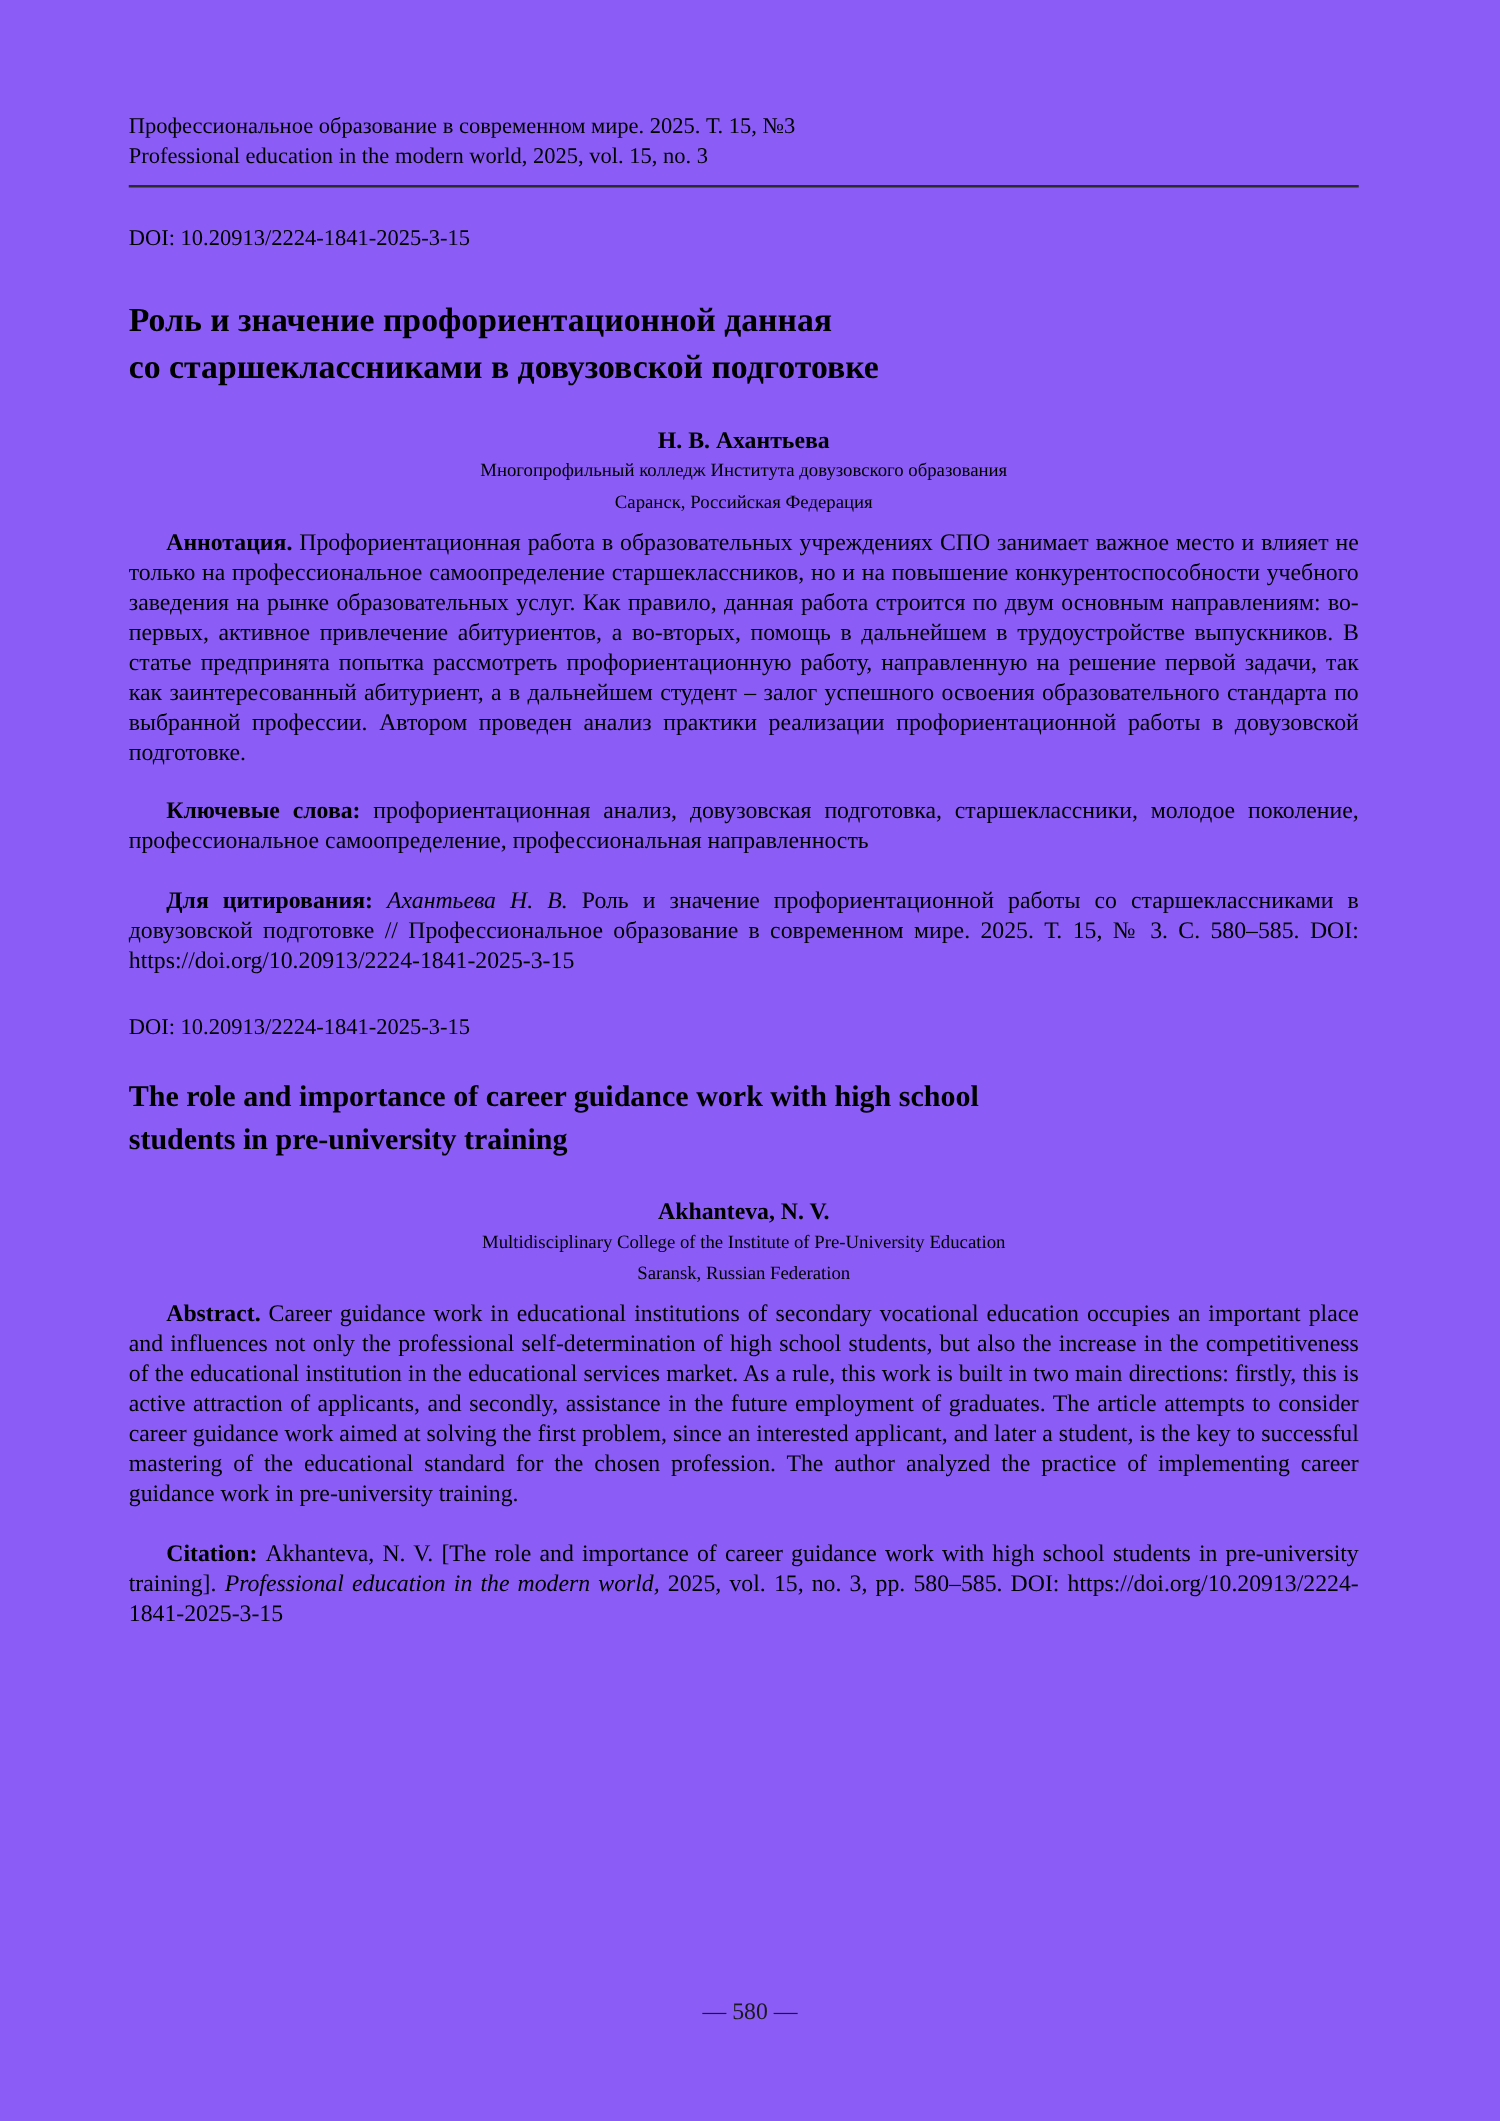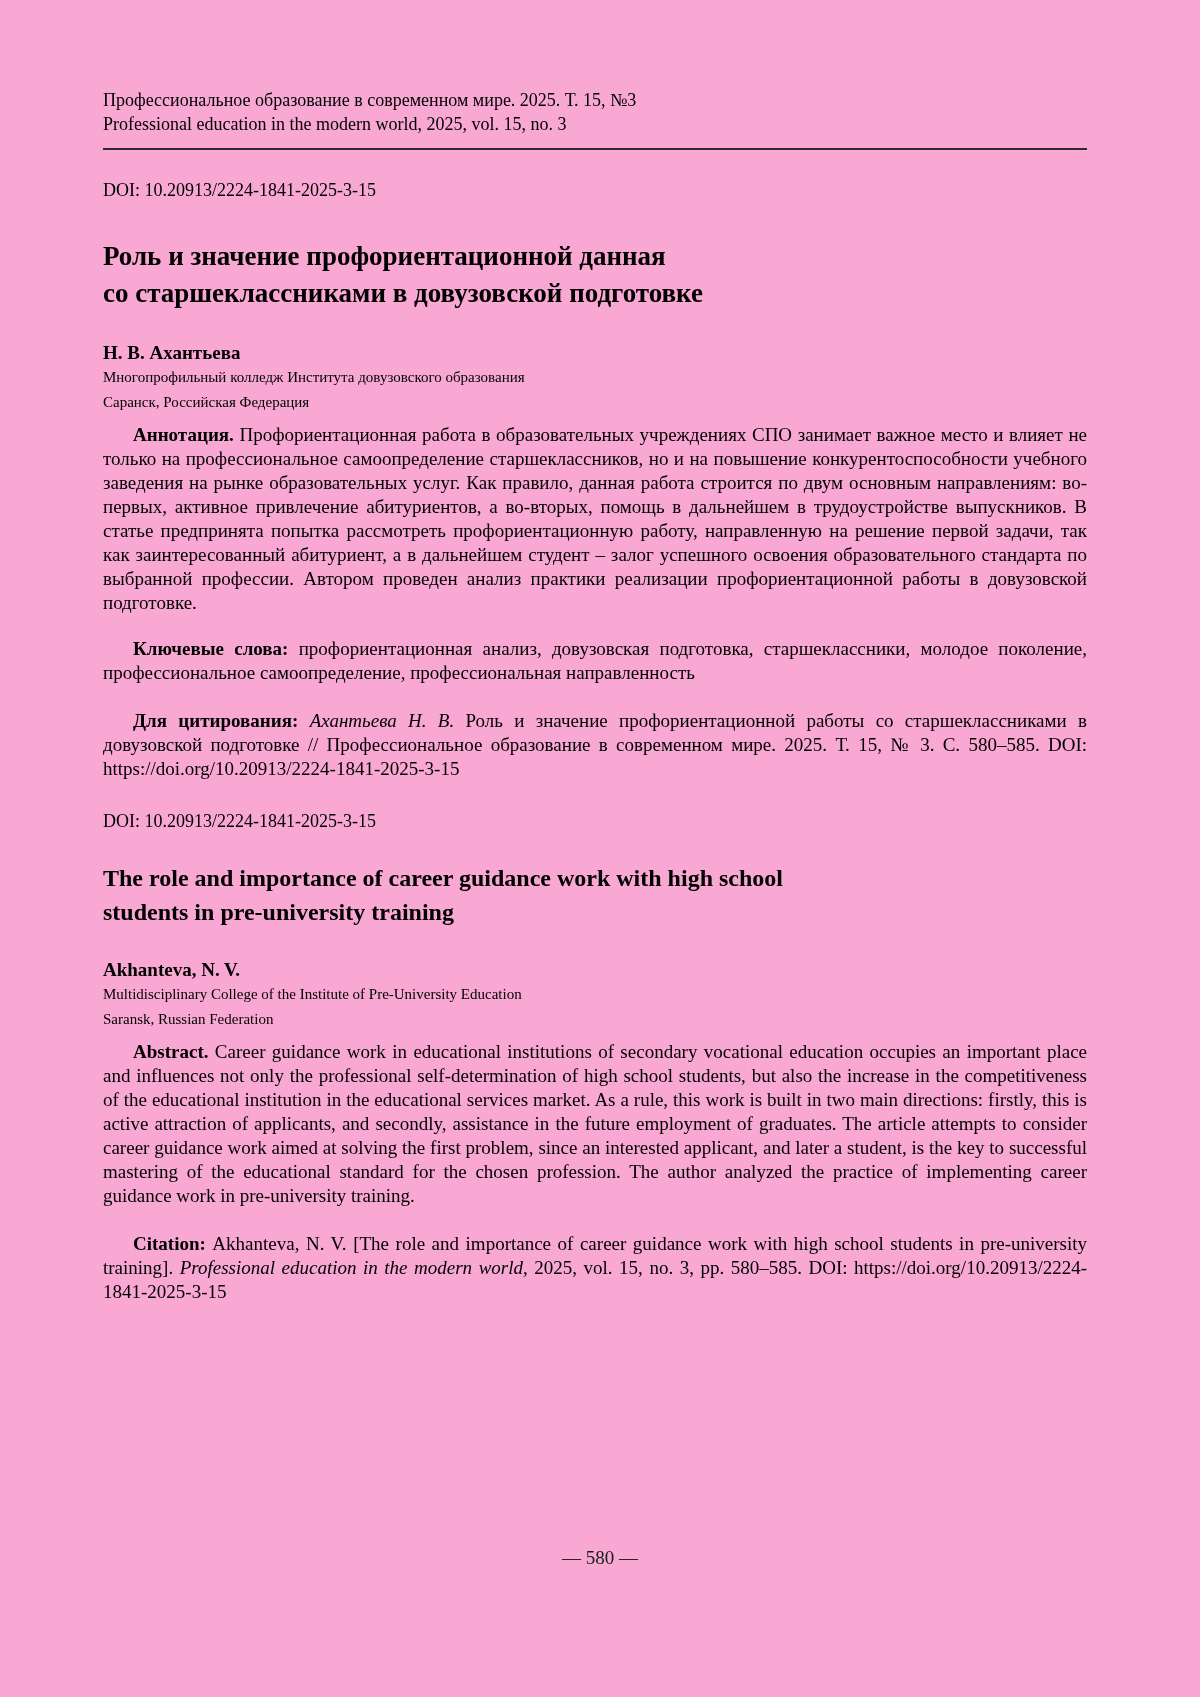--- a/index.html
+++ b/index.html
@@ -1,21 +1,21 @@
 <!DOCTYPE html>
 <html><head>
 <meta charset="utf-8">
 <style>
   * { margin: 0; padding: 0; box-sizing: border-box; }
   html, body { background: #ffffff; }
   .page {
     position: relative;
     width: 1200px;
     height: 1697px;
-    background: #f9a8d4;
+    background: #8b5cf6;
     color: #000000;
     font-family: "Liberation Serif", "DejaVu Serif", serif;
     overflow: hidden;
   }
   .content {
     position: absolute;
     left: 103px;
     top: 0;
     width: 984px;
     padding-top: 88px;
@@ -40,21 +40,21 @@
     line-height: 37px;
     font-weight: bold;
   }
   h2.title-en {
     margin-top: 28px;
     font-size: 24px;
     line-height: 34px;
     font-weight: bold;
   }
   .title-line { display: block; }
-  .author-block { margin-top: 28px; }
+  .author-block { margin-top: 28px; text-align: center; }
   .author-name {
     font-weight: bold;
     font-size: 19px;
     line-height: 25px;
   }
   .author-affil {
     font-size: 15px;
     line-height: 25px;
   }
   .para {
@@ -64,21 +64,21 @@
     text-indent: 30px;
   }
   .para-abstract { margin-top: 8px; }
   .para-keywords { margin-top: 22px; }
   .para-citation { margin-top: 24px; }
   .doi-second { margin-top: 28px; }
   .b { font-weight: bold; }
   .i { font-style: italic; }
   .footer {
     position: absolute;
-    top: 1546px;
+    top: 1598px;
     left: 0;
     width: 100%;
     text-align: center;
     font-size: 19px;
     line-height: 24px;
     color: #1a1a1a;
   }
 </style>
 </head>
 <body>

